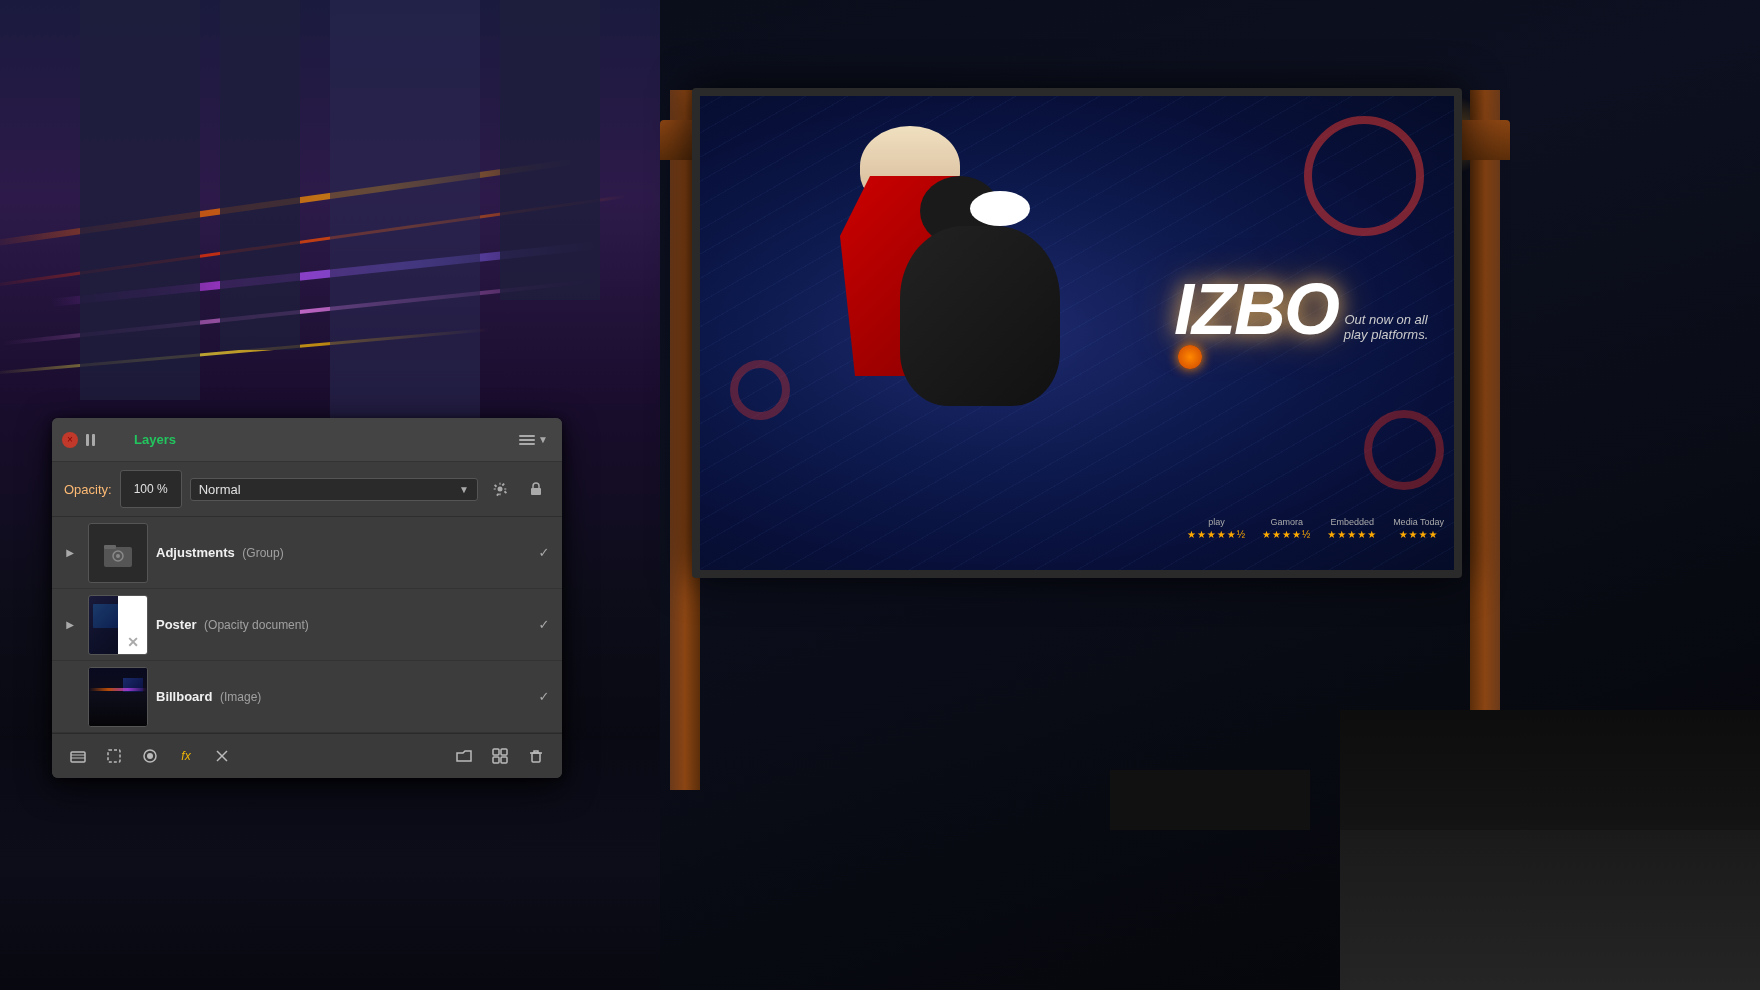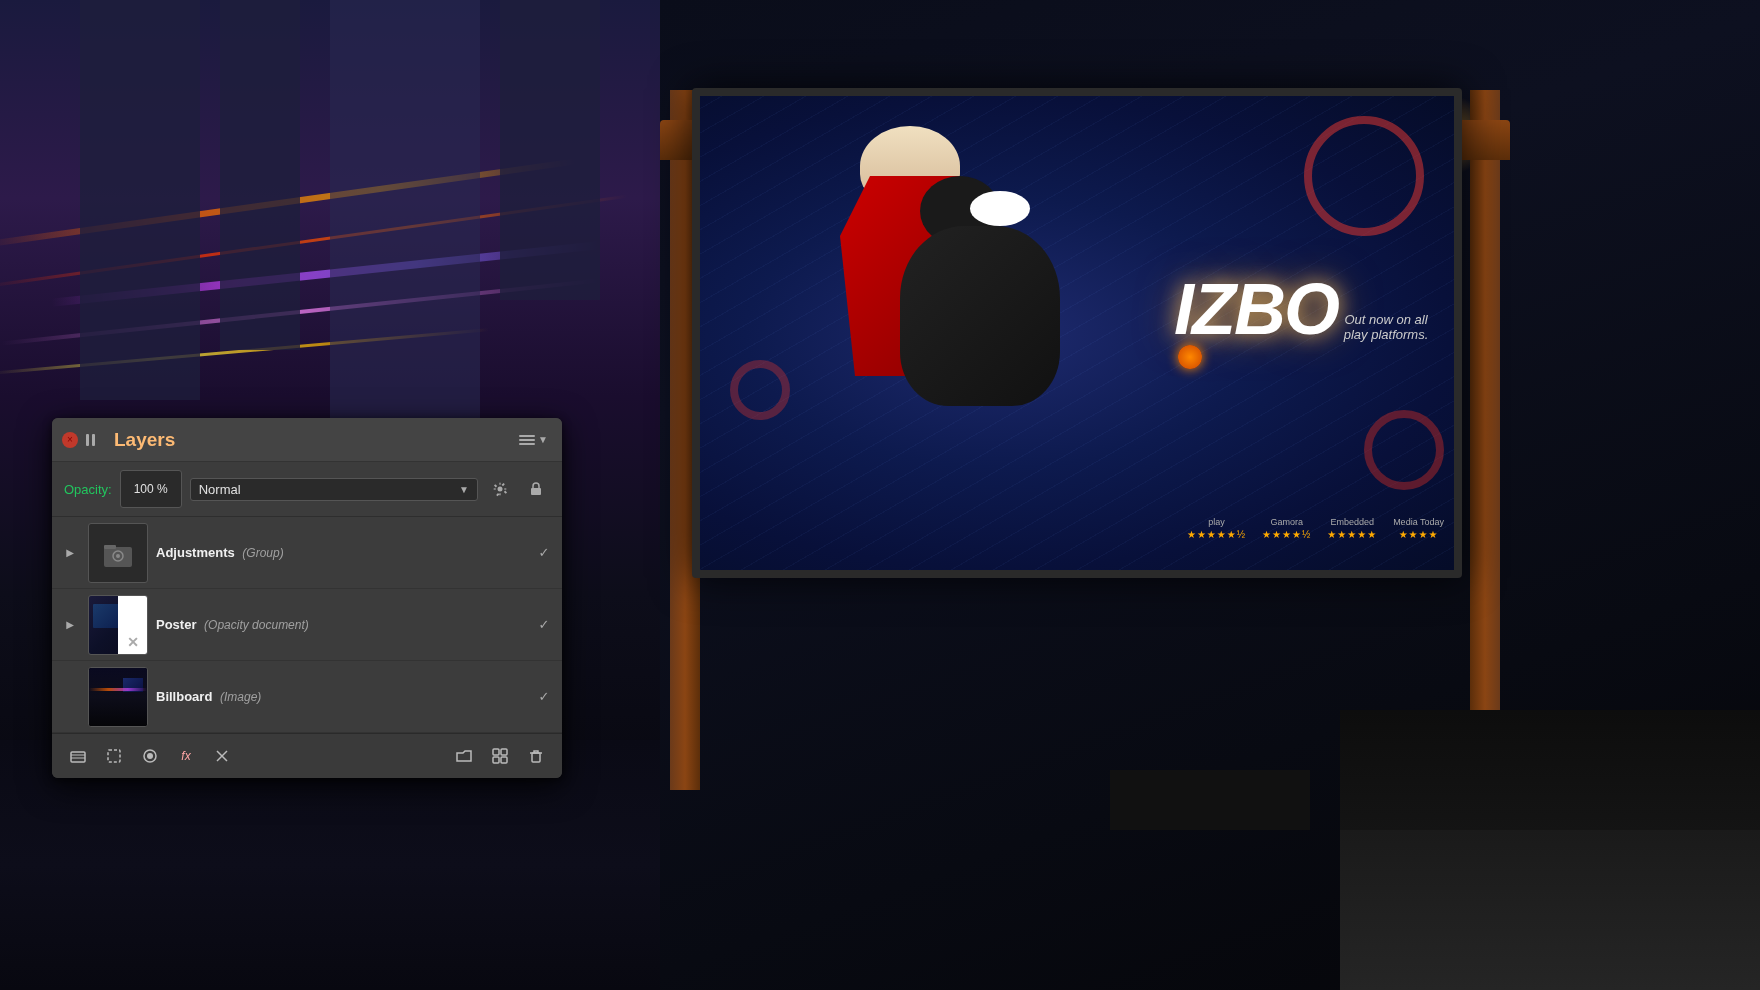--- a/index.html
+++ b/index.html
@@ -416,24 +416,25 @@
       flex-shrink: 0;
     }
     .pause-bar {
       width: 3px;
       height: 12px;
       background: #aaa;
       border-radius: 1px;
     }
 
     .panel-title {
-      color: #fdba74;
-      font-size: 19px;
+      color: #22c55e;
+      font-size: 13px;
       font-weight: 600;
       flex: 1;
+      margin-left: 20px;
     }
 
     .panel-menu-btn {
       background: none;
       border: none;
       cursor: pointer;
       display: flex;
       align-items: center;
       gap: 1px;
       padding: 4px;
@@ -459,21 +460,21 @@
     .opacity-row {
       display: flex;
       align-items: center;
       padding: 8px 12px;
       background: #3c3c3c;
       border-bottom: 1px solid #2e2e2e;
       gap: 8px;
     }
 
     .opacity-label {
-      color: #22c55e;
+      color: #fdba74;
       font-size: 13px;
       white-space: nowrap;
     }
 
     .opacity-input {
       background: #2a2a2a;
       border: 1px solid #555;
       color: #e0e0e0;
       font-size: 12px;
       padding: 11px 6px;
@@ -634,21 +635,20 @@
     }
     .layer-name-bold {
       font-weight: 600;
       color: #f0f0f0;
       margin-top: 8px;
     }
     .layer-type {
       color: #a0a0a0;
       font-size: 12px;
       margin-left: 4px;
-      font-style: italic;
     }
 
     .layer-check {
       width: 20px;
       height: 20px;
       display: flex;
       align-items: center;
       justify-content: center;
       color: #aaa;
       font-size: 13px;
@@ -883,21 +883,21 @@
         <rect x="3" y="3" width="12" height="12" rx="1" fill="none" stroke="#bbb" stroke-width="1.5" stroke-dasharray="3,2"></rect>
       </svg>
     </button>
     <button class="toolbar-btn">
       <svg width="18" height="18" viewBox="0 0 18 18">
         <circle cx="9" cy="9" r="6" fill="none" stroke="#bbb" stroke-width="1.5"></circle>
         <circle cx="9" cy="9" r="3" fill="#bbb"></circle>
       </svg>
     </button>
     <button class="toolbar-btn">
-      <span style="font-size:12px;color:#fca5a5;font-style:italic;">fx</span>
+      <span style="font-size:12px;color:#eab308;font-style:italic;">fx</span>
     </button>
     <button class="toolbar-btn">
       <svg width="18" height="18" viewBox="0 0 18 18">
         <line x1="4" y1="4" x2="14" y2="14" stroke="#bbb" stroke-width="1.5"></line>
         <line x1="14" y1="4" x2="4" y2="14" stroke="#bbb" stroke-width="1.5"></line>
       </svg>
     </button>
     <div class="toolbar-spacer"></div>
     <button class="toolbar-btn">
       <svg width="18" height="18" viewBox="0 0 18 18">

